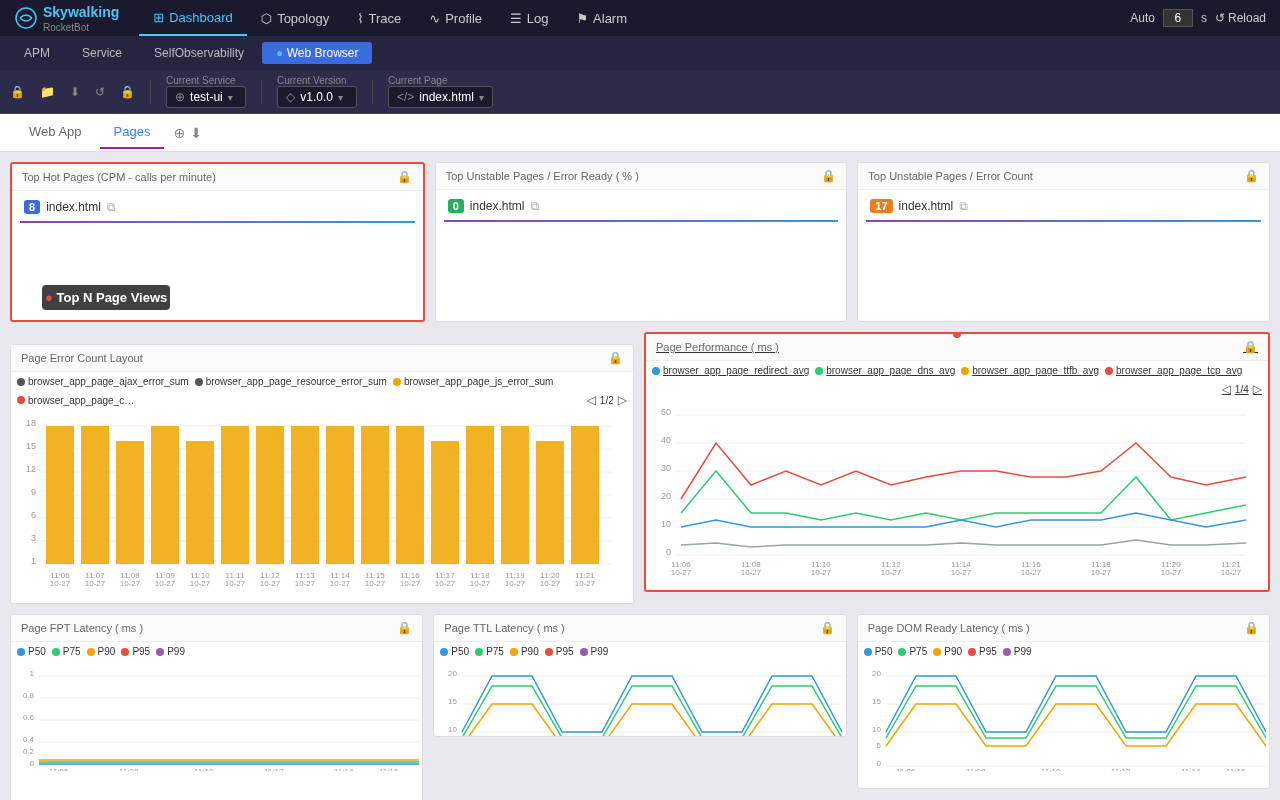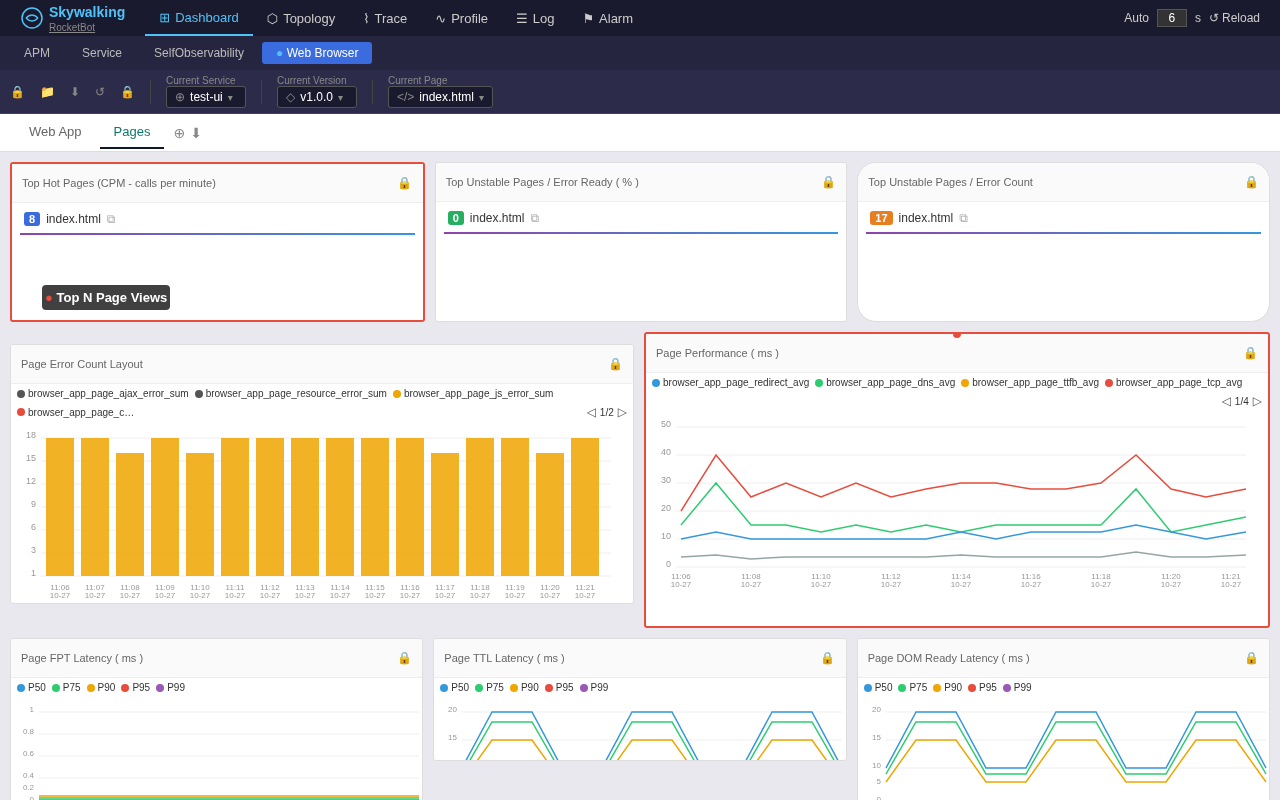--- a/index.html
+++ b/index.html
@@ -4,26 +4,26 @@
   <style>
     * { box-sizing: border-box; margin: 0; padding: 0; }
     body { font-family: Arial, sans-serif; font-size: 12px; background: #f0f0f0; color: #333; }
 
     
     .top-nav {
       background: #1a1a2e;
       display: flex;
       align-items: center;
       height: 36px;
-      padding: 0 20px;
+      padding: 0 14px;
       color: #ccc;
     }
     .logo { display: flex; align-items: center; margin-right: 20px; }
     .logo-text { color: #4fc3f7; font-size: 14px; font-weight: bold; }
-    .logo-sub { color: #888; font-size: 10px; margin-top: 2px; text-decoration: underline; }
+    .logo-sub { color: #888; font-size: 10px; margin-top: 2px; }
     .nav-items { display: flex; align-items: center; flex: 1; }
     .nav-item {
       display: flex; align-items: center; padding: 0 14px; height: 36px;
       color: #ccc; cursor: pointer; font-size: 13px; gap: 5px;
     }
     .nav-item.active { color: #4fc3f7; border-bottom: 2px solid #4fc3f7; }
     .nav-right { display: flex; align-items: center; gap: 8px; color: #ccc; font-size: 12px; }
     .reload-btn {
       background: none; border: none; color: #ccc; cursor: pointer; font-size: 12px;
       display: flex; align-items: center; gap: 3px;
@@ -76,21 +76,21 @@
       align-items: center;
       height: 38px;
       padding: 0 15px;
       border-bottom: 1px solid #ddd;
       gap: 4px;
     }
     .page-tab {
       padding: 8px 14px; cursor: pointer; font-size: 13px; color: #666;
       border-bottom: 2px solid transparent;
     }
-    .page-tab.active { color: #0f766e; border-bottom: 2px solid #0f172a; font-weight: 500; }
+    .page-tab.active { color: #3b82f6; border-bottom: 2px solid #a21caf; font-weight: 500; }
     .page-tab-actions { display: flex; gap: 5px; margin-left: 5px; color: #888; font-size: 14px; cursor: pointer; }
 
     
     .main-content {
       background: #e8e8ee;
       padding: 10px;
       min-height: calc(800px - 36px - 34px - 44px - 38px - 22px);
     }
 
     
@@ -100,21 +100,21 @@
     .panel {
       background: #fff;
       border: 1px solid #ddd;
       border-radius: 3px;
       overflow: hidden;
       position: relative;
     }
     .panel.highlighted { border: 2px solid #e74c3c; }
     .panel-header {
       display: flex; align-items: center; justify-content: space-between;
-      padding: 12px 10px; background: #fafafa; border-bottom: 1px solid #eee;
+      padding: 6px 10px; background: #fafafa; border-bottom: 1px solid #eee;
       font-size: 11px; color: #666;
     }
     .panel-lock { color: #aaa; font-size: 12px; }
     .panel-body { padding: 6px 8px; }
     .panel-list-item {
       display: flex; align-items: center; gap: 6px; padding: 3px 4px;
       font-size: 12px; color: #333;
     }
     .badge {
       background: #3a6bdf; color: #fff; border-radius: 3px;
@@ -326,21 +326,21 @@
       <div class="panel-body">
         <div class="panel-list-item">
           <span class="badge green">0</span>
           <span>index.html</span>
           <span class="item-copy">⧉</span>
         </div>
         <div class="purple-line"></div>
       </div>
     </div>
 
-    <div class="panel panel-flex-third" style="min-height:160px;border-radius:19px;">
+    <div class="panel panel-flex-third" style="min-height:160px;">
       <div class="panel-header">
         <span>Top Unstable Pages / Error Count</span>
         <span class="panel-lock">🔒</span>
       </div>
       <div class="panel-body">
         <div class="panel-list-item">
           <span class="badge orange">17</span>
           <span>index.html</span>
           <span class="item-copy">⧉</span>
         </div>
@@ -445,21 +445,21 @@
           <text x="474" y="162" text-anchor="middle" font-size="8" fill="#999">11:19</text>
           <text x="474" y="170" text-anchor="middle" font-size="8" fill="#999">10-27</text>
           <text x="509" y="162" text-anchor="middle" font-size="8" fill="#999">11:20</text>
           <text x="509" y="170" text-anchor="middle" font-size="8" fill="#999">10-27</text>
           <text x="544" y="162" text-anchor="middle" font-size="8" fill="#999">11:21</text>
           <text x="544" y="170" text-anchor="middle" font-size="8" fill="#999">10-27</text>
         </g>
       </svg>
     </div>
 
-    <div class="panel panel-half highlighted" style="height:296px;position:relative;">
+    <div class="panel panel-half highlighted" style="height:260px;position:relative;text-decoration:underline;">
       <div class="red-dot" style="top:-4px;left:50%;transform:translateX(-50%);"></div>
       <div class="panel-header">
         <span>Page Performance ( ms )</span>
         <span class="panel-lock">🔒</span>
       </div>
       <div class="legend">
         <div class="legend-item">
           <div class="legend-dot" style="background:#3498db;"></div>
           <span>browser_app_page_redirect_avg</span>
         </div>

